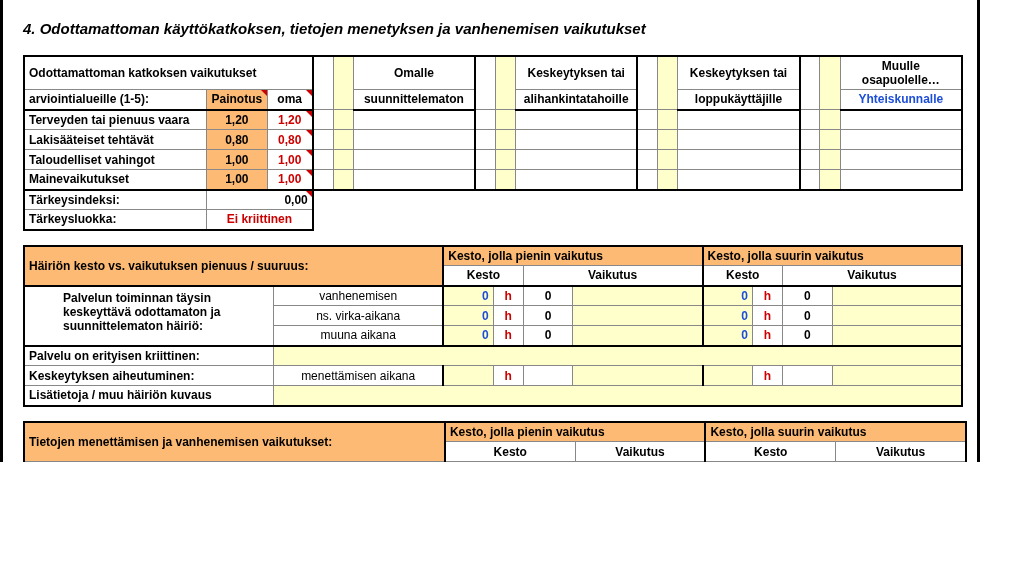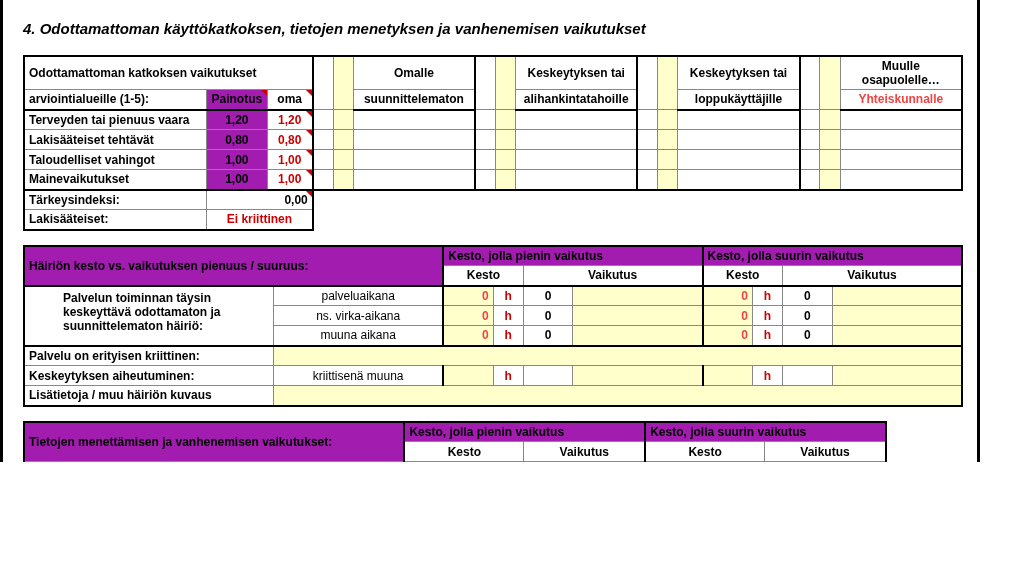--- a/index.html
+++ b/index.html
@@ -32,24 +32,24 @@
     box-sizing: border-box;
     vertical-align: middle;
   }
   .bt-h { border-top: 2px solid #000; }
   .bb-h { border-bottom: 2px solid #000; }
   .bl-h { border-left: 2px solid #000; }
   .br-h { border-right: 2px solid #000; }
   .bold { font-weight: bold; }
   .center { text-align: center; }
   .right { text-align: right; }
-  .grey { background: #a21caf; }
+  .grey { background: #fdba74; }
   .pale { background: #ffffcc; }
   .red { color: #c00; }
-  .blue { color: #ef4444; }
+  .blue { color: #1d4ed8; }
   .spacer { height: 14px; }
   .tri {
     position: relative;
   }
   .tri::after {
     content: "";
     position: absolute;
     top: 0; right: 0;
     border-top: 6px solid #c00;
     border-left: 6px solid transparent;
@@ -173,21 +173,21 @@
       <td class="bl-h bb-h"></td>
           <td class="pale bb-h"></td>
           <td class="br-h bb-h"></td>
     </tr>
     <tr>
       <td class="bold bl-h">Tärkeysindeksi:</td>
       <td colspan="2" class="right bold br-h tri">0,00</td>
       <td colspan="12" style="border:none"></td>
     </tr>
     <tr>
-      <td class="bold bl-h bb-h">Lakisääteiset:</td>
+      <td class="bold bl-h bb-h">Tärkeysluokka:</td>
       <td colspan="2" class="center bold red bb-h br-h">Ei kriittinen</td>
       <td colspan="12" style="border:none"></td>
     </tr>
   </tbody>
     </table>
 
   <div class="spacer"></div>
 
   <table style="width:940px;">
     <colgroup>
@@ -213,21 +213,21 @@
       <td colspan="2" class="center bold bb-h br-h">Vaikutus</td>
       <td colspan="2" class="center bold bb-h bl-h">Kesto</td>
       <td colspan="2" class="center bold bb-h br-h">Vaikutus</td>
     </tr>
     <tr>
       <td rowspan="3" class="bold bl-h bb-h" style="vertical-align:top;padding-top:4px;padding-left:38px;">
         <span>Palvelun toiminnan täysin</span><br>
         <span>keskeyttävä odottamaton ja</span><br>
         <span>suunnittelematon häiriö:</span>
       </td>
-      <td class="center br-h">palveluaikana</td>
+      <td class="center br-h">vanhenemisen</td>
       <td class="right bold blue pale bl-h">0</td>
       <td class="center bold red">h</td>
       <td class="center bold">0</td>
       <td class="pale br-h"></td>
       <td class="right bold blue pale bl-h">0</td>
       <td class="center bold red">h</td>
       <td class="center bold">0</td>
       <td class="pale br-h"></td>
     </tr>
     <tr>
@@ -251,40 +251,40 @@
       <td class="center bold red bb-h">h</td>
       <td class="center bold bb-h">0</td>
       <td class="pale br-h bb-h"></td>
     </tr>
     <tr>
       <td class="bold bl-h">Palvelu on erityisen kriittinen:</td>
       <td colspan="9" class="pale br-h"></td>
     </tr>
     <tr>
       <td class="bold bl-h">Keskeytyksen aiheutuminen:</td>
-      <td class="center br-h">kriittisenä muuna</td>
+      <td class="center br-h">menettämisen aikana</td>
       <td class="pale bl-h"></td>
       <td class="center bold red">h</td>
       <td></td>
           <td class="pale br-h"></td>
       <td class="pale bl-h"></td>
       <td class="center bold red">h</td>
       <td></td>
           <td class="pale br-h"></td>
     </tr>
     <tr>
       <td class="bold bl-h bb-h">Lisätietoja / muu häiriön kuvaus</td>
       <td colspan="9" class="pale br-h bb-h"></td>
     </tr>
   </tbody>
     </table>
 
   <div class="spacer"></div>
 
-  <table style="width:864px;">
+  <table style="width:944px;">
     <colgroup>
       <col style="width:420px">
       <col style="width:80px">
         <col style="width:50px">
         <col style="width:130px">
       <col style="width:80px">
         <col style="width:50px">
         <col style="width:130px">
     </colgroup>
     <tbody>

